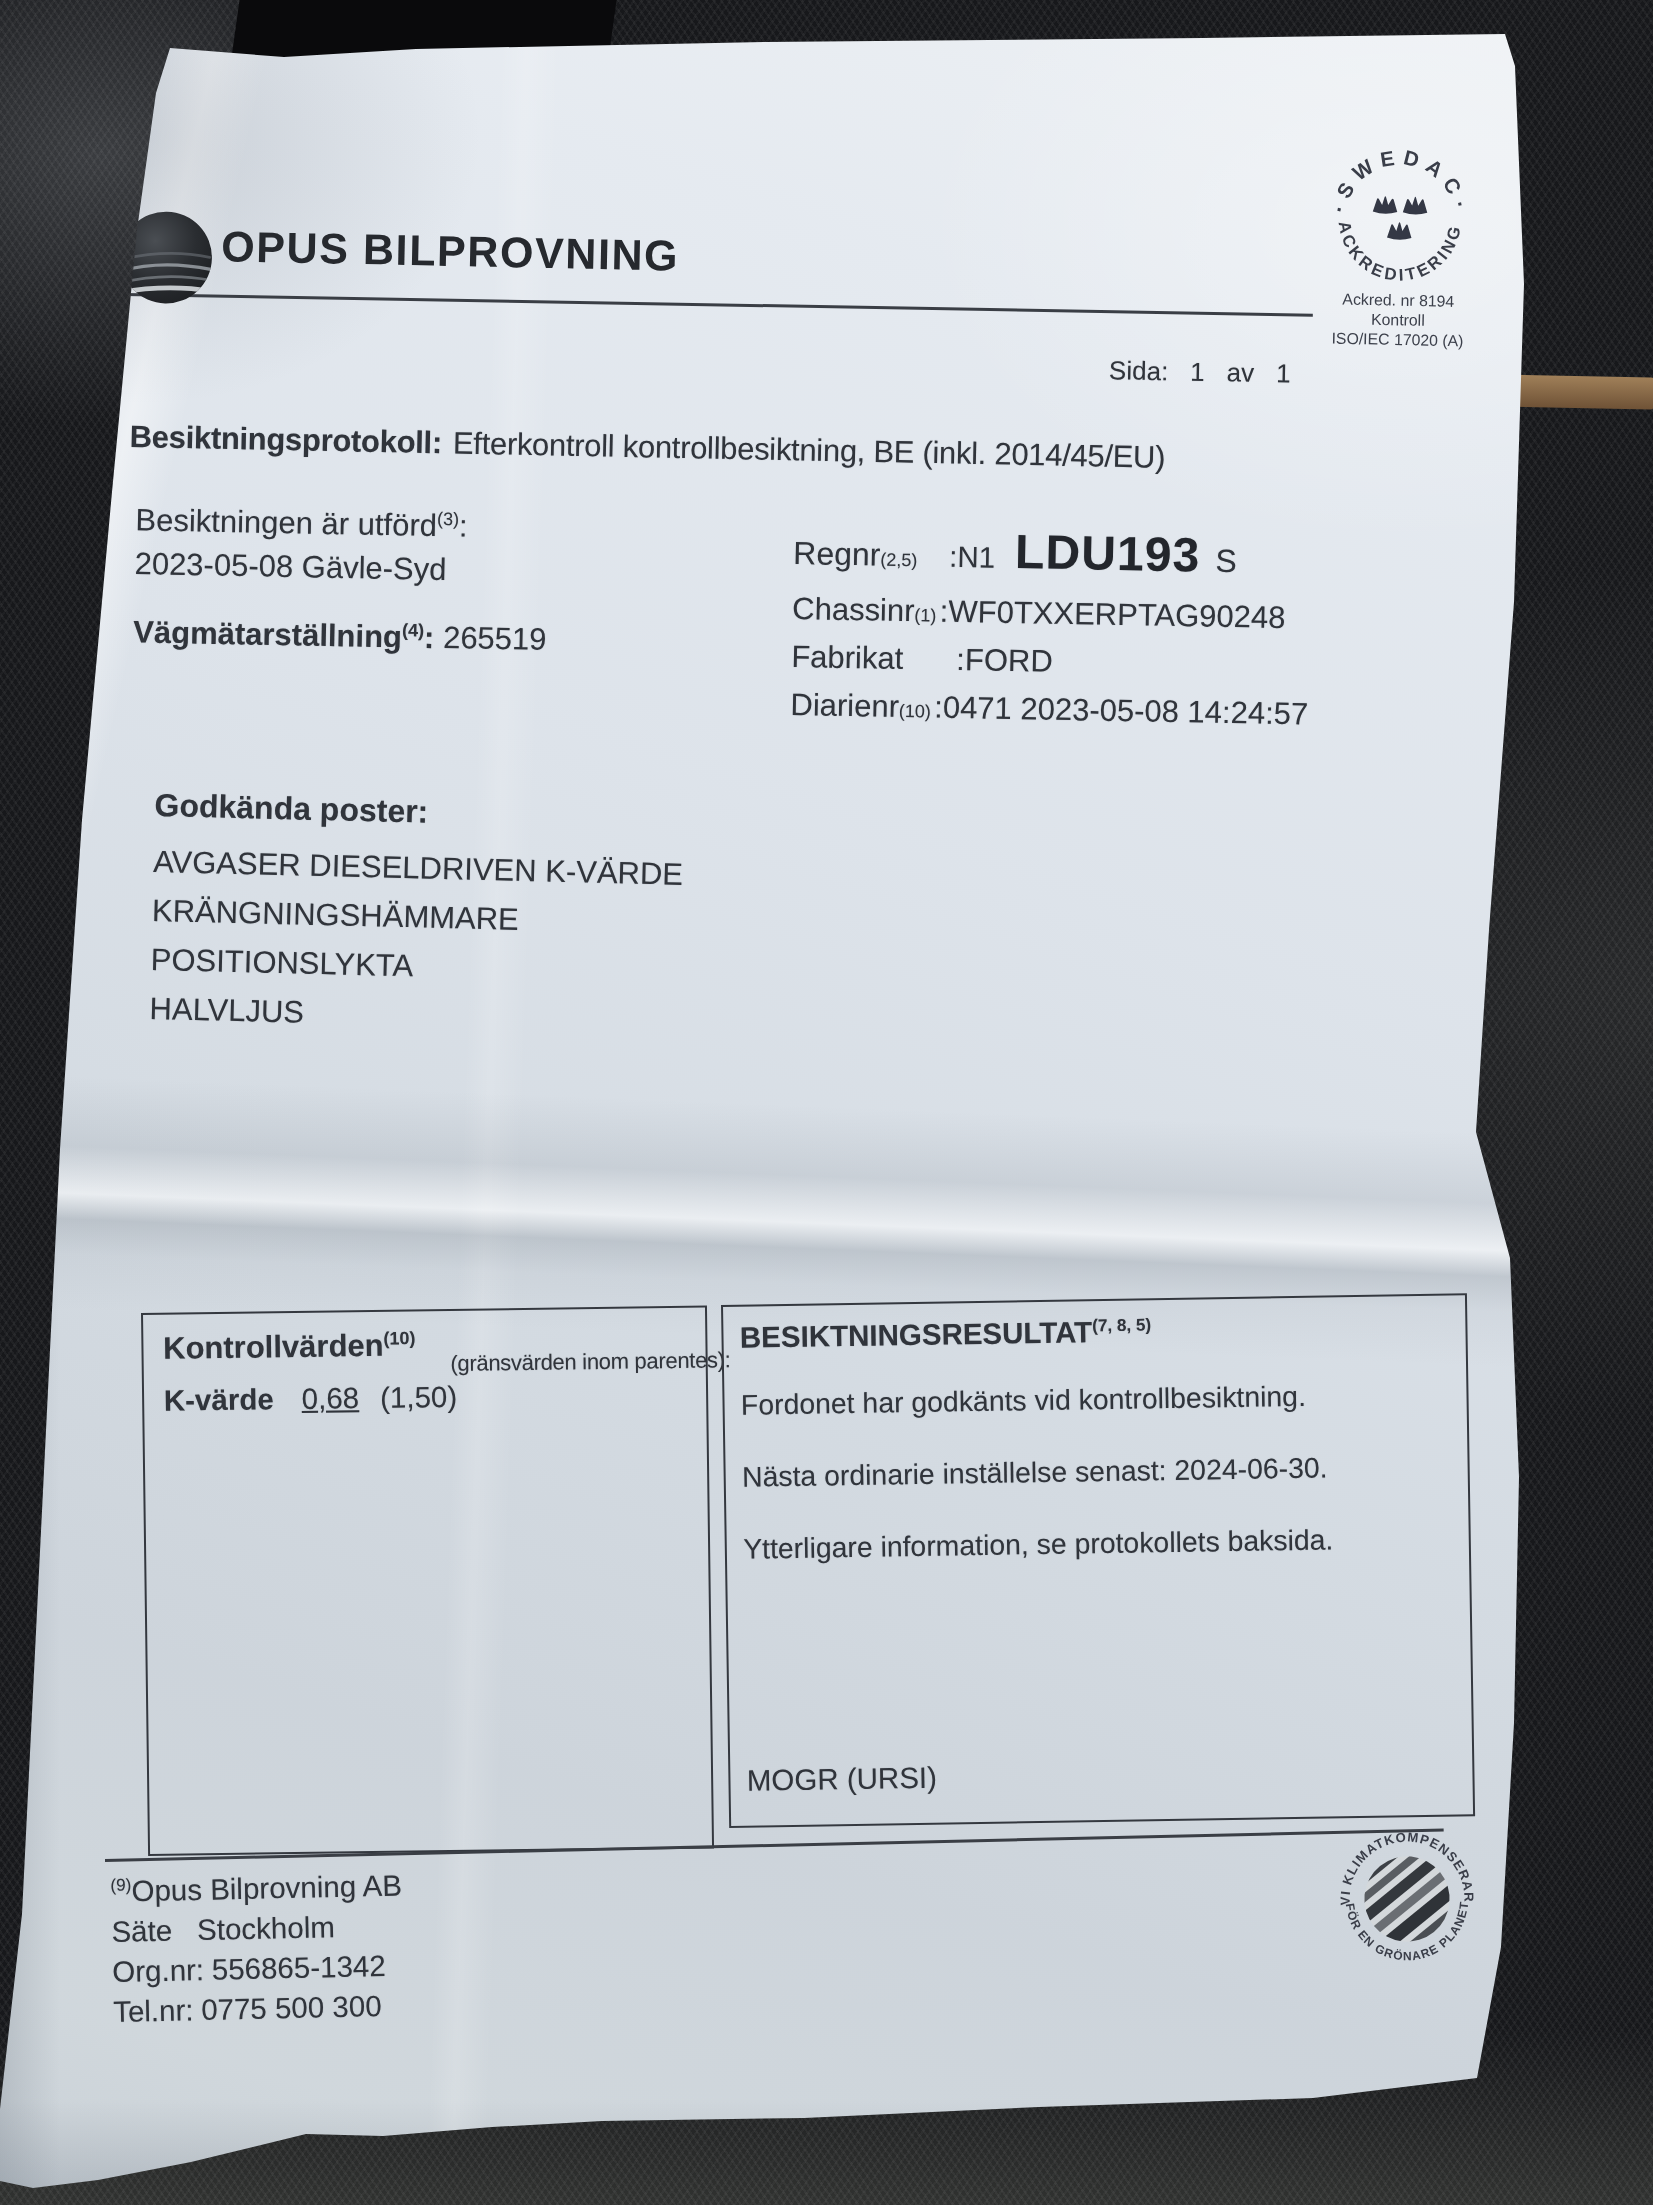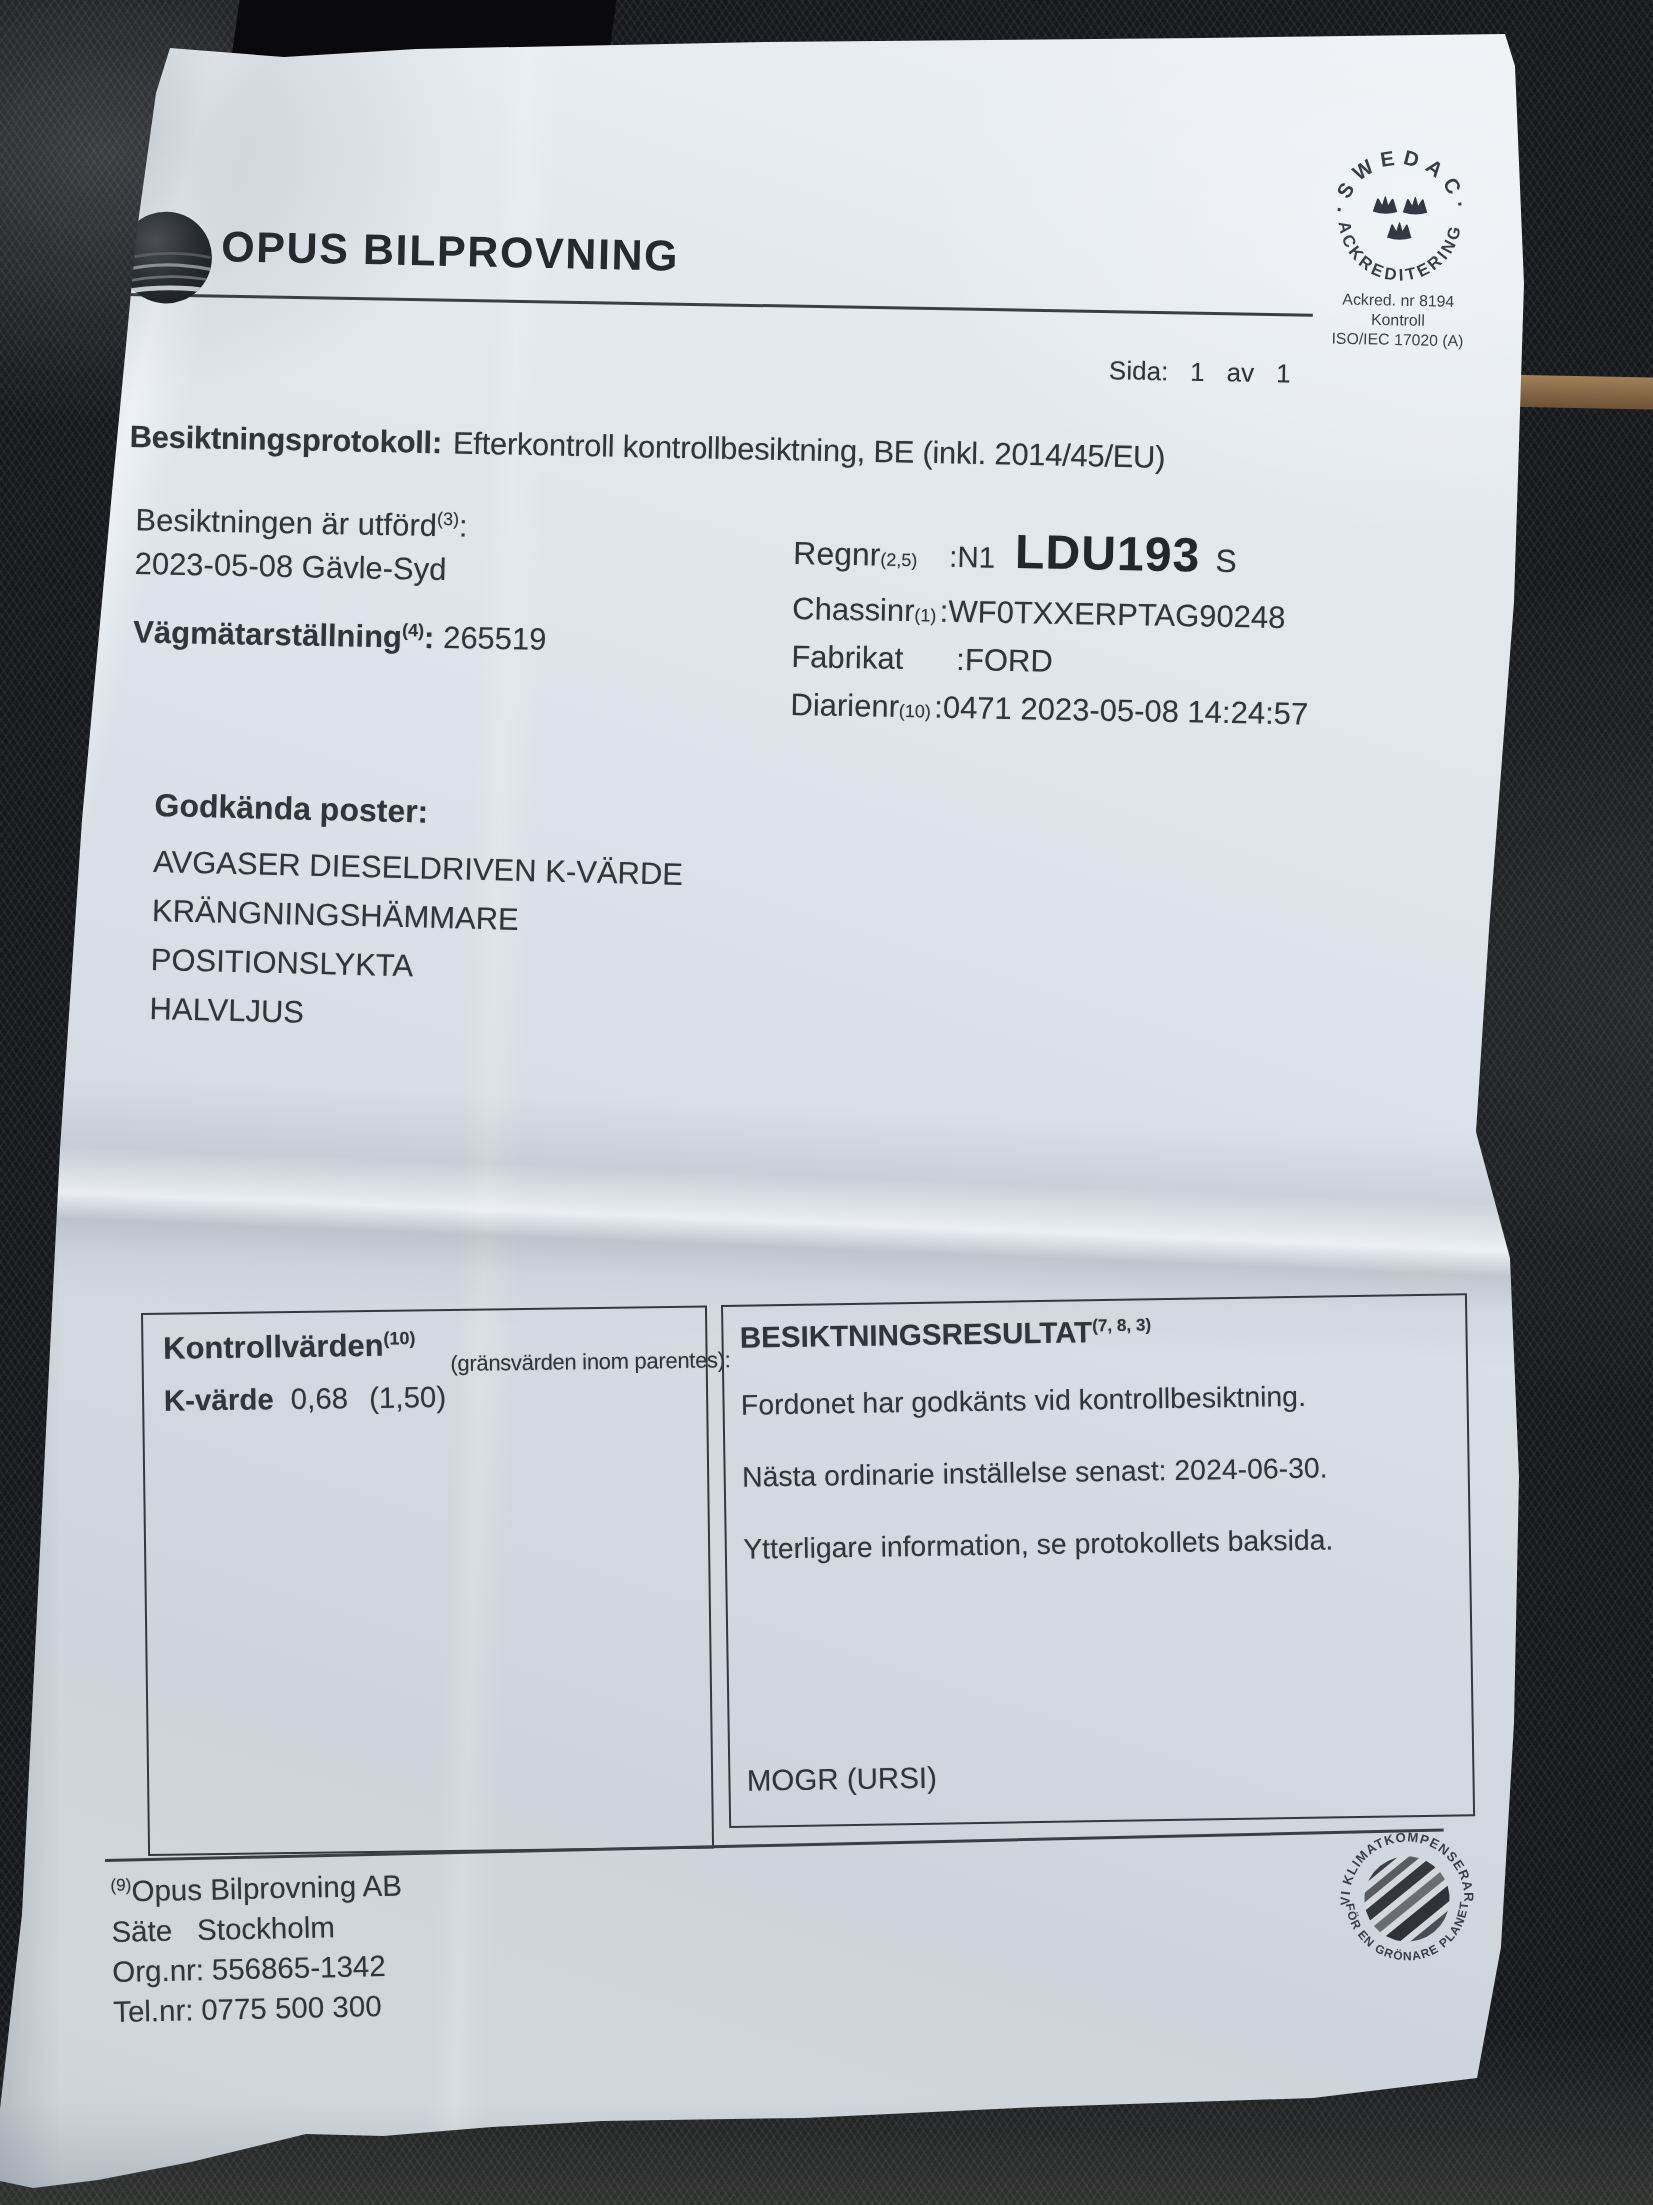--- a/index.html
+++ b/index.html
@@ -81,21 +81,21 @@
   .vrow .v{margin-left:3.3px;}
   .vrow .v-gap{margin-left:53px;}
   .approved{left:155px;top:787px;font-size:31px;transform:rotate(1.4deg);transform-origin:left top;}
   .approved .hd{font-size:32px;font-weight:bold;margin-bottom:13px;}
   .approved .it{line-height:49px;white-space:nowrap;}
   .boxframe{border:2.7px solid #34383f;}
   .box-left{left:141px;top:1313px;width:562px;height:539px;transform:rotate(-0.75deg);transform-origin:left top;}
   .cv-head{position:absolute;left:19.7px;top:16.4px;font-size:31px;font-weight:bold;white-space:nowrap;}
   .cv-note{position:absolute;left:287px;top:24px;font-size:22px;font-weight:normal;letter-spacing:-0.3px;white-space:nowrap;}
   .cv-row{position:absolute;left:19.7px;top:69px;font-size:29.5px;white-space:nowrap;}
-  .cv-row .rv{margin-left:17px;}
+  .cv-row .rv{margin-left:28px;text-decoration:underline;}
   .cv-row .rl{margin-left:21px;}
   .box-right{left:721px;top:1305px;width:742px;height:519px;transform:rotate(-0.9deg);transform-origin:left top;}
   .res-head{position:absolute;left:16.4px;top:14.2px;font-size:29.5px;font-weight:bold;white-space:nowrap;}
   .res-lines{position:absolute;left:16.4px;top:82px;font-size:28.4px;}
   .res-lines div{margin-bottom:39px;white-space:nowrap;}
   .inspector{position:absolute;left:16.4px;bottom:28.4px;font-size:29.5px;white-space:nowrap;}
   .bottom-rule{left:105px;top:1859px;width:1339px;height:2.7px;transform:rotate(-1.3deg);transform-origin:left center;}
   .footer{left:110px;top:1866px;font-size:29.5px;line-height:40px;transform:rotate(-1.25deg);
     transform-origin:left top;white-space:nowrap;}
   .footer .gap{margin-left:25px;}
@@ -221,21 +221,21 @@
         <span>Kontrollvärden</span><sup class="s">(10)</sup>
         <span class="cv-note">(gränsvärden inom parentes):</span>
       </div>
       <div class="cv-row ink">
         <span class="b">K-värde</span><span class="rv">0,68</span><span class="rl">(1,50)</span>
       </div>
     </div>
 
     <div class="abs boxframe box-right">
       <div class="res-head ink">
-        <span>BESIKTNINGSRESULTAT</span><sup class="s">(7, 8, 3)</sup>
+        <span>BESIKTNINGSRESULTAT</span><sup class="s">(7, 8, 5)</sup>
       </div>
       <div class="res-lines ink">
         <div>Fordonet har godkänts vid kontrollbesiktning.</div>
         <div>Nästa ordinarie inställelse senast: 2024-06-30.</div>
         <div>Ytterligare information, se protokollets baksida.</div>
       </div>
       <div class="inspector ink">MOGR (URSI)</div>
     </div>
 
     <div class="abs rule bottom-rule"></div>

